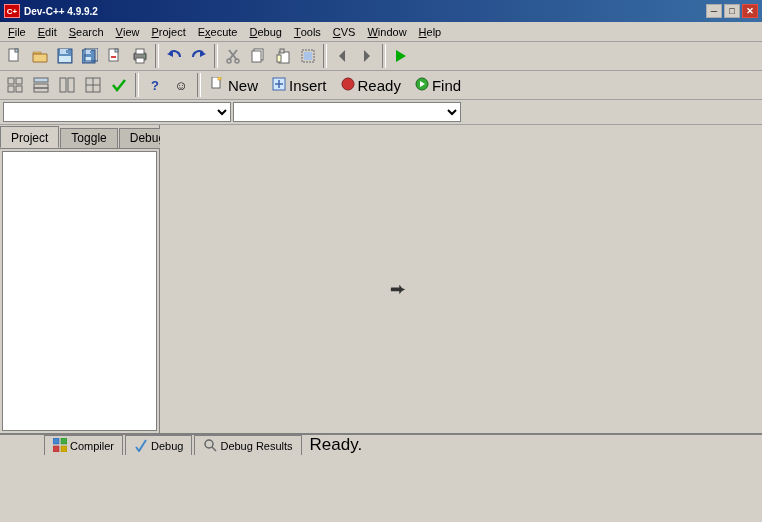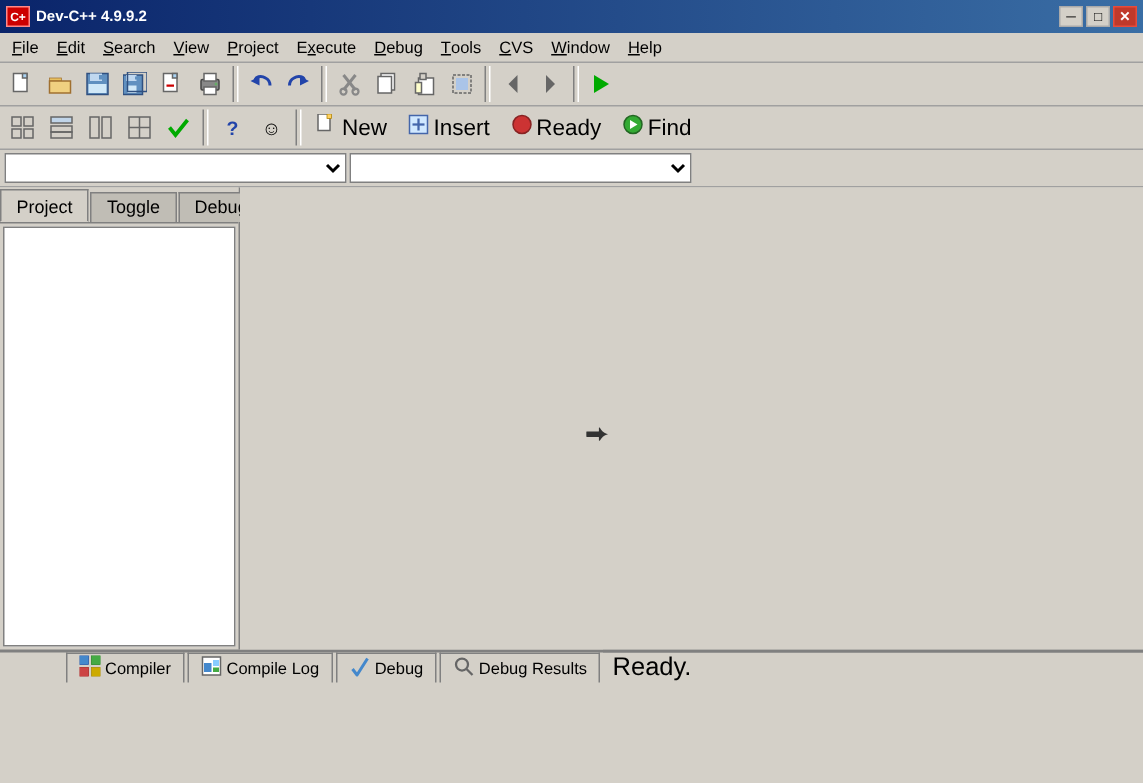--- a/index.html
+++ b/index.html
@@ -493,31 +493,20 @@
         <rect x="8" y="0" width="6" height="6" fill="#44aa44" stroke="#228822" stroke-width="0.5"></rect>
         <rect x="0" y="8" width="6" height="6" fill="#cc4444" stroke="#aa2222" stroke-width="0.5"></rect>
         <rect x="8" y="8" width="6" height="6" fill="#ccaa00" stroke="#aa8800" stroke-width="0.5"></rect>
       </svg>
     </span>
     <span>Compiler</span>
   </div>
   <div class="status-tab">
     <span>
       <svg width="14" height="14" viewBox="0 0 14 14">
-        <rect x="1" y="1" width="12" height="12" fill="white" stroke="#666" stroke-width="1"></rect>
-        <rect x="2" y="5" width="5" height="6" fill="#4488cc" stroke="none"></rect>
-        <rect x="8" y="8" width="4" height="3" fill="#44aa44" stroke="none"></rect>
-        <rect x="8" y="3" width="4" height="4" fill="#88ccff" stroke="none"></rect>
-      </svg>
-    </span>
-    <span>Compile Log</span>
-  </div>
-  <div class="status-tab">
-    <span>
-      <svg width="14" height="14" viewBox="0 0 14 14">
         <polyline points="2,9 5,13 12,2" fill="none" stroke="#4488cc" stroke-width="2"></polyline>
       </svg>
     </span>
     <span>Debug</span>
   </div>
   <div class="status-tab">
     <span>
       <svg width="14" height="14" viewBox="0 0 14 14">
         <circle cx="6" cy="6" r="4" fill="none" stroke="#666" stroke-width="1.5"></circle>
         <line x1="9" y1="9" x2="13" y2="13" stroke="#666" stroke-width="1.5"></line>

